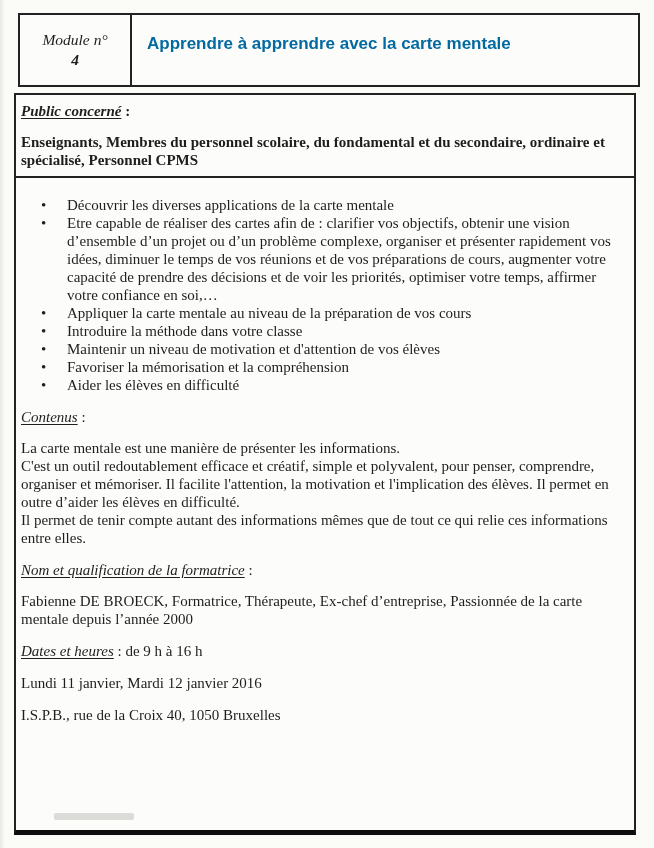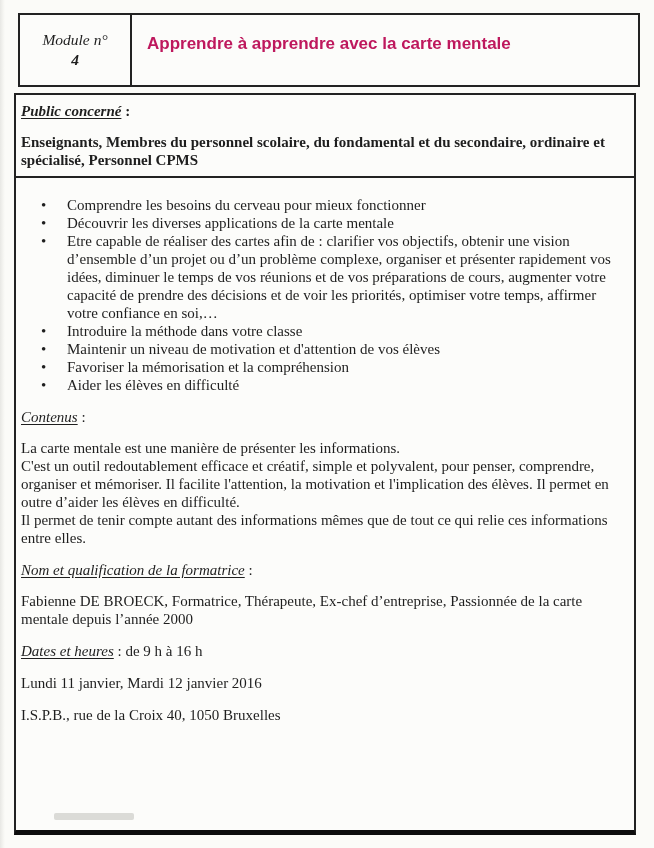--- a/index.html
+++ b/index.html
@@ -30,21 +30,21 @@
   }
   .module-cell {
     width:110px; border-right:2px solid #222;
     display:flex; flex-direction:column; align-items:center; justify-content:center;
     font-style:italic; font-size:15.5px; line-height:20px;
   }
   .module-number { font-weight:bold; }
   .title-cell {
     flex:1; padding:19px 6px 0 15px;
     font-family:"Liberation Sans","DejaVu Sans",sans-serif;
-    font-weight:bold; font-size:17px; line-height:20px; color:#be185d;
+    font-weight:bold; font-size:17px; line-height:20px; color:#0369a1;
   }
 
   
   .content-box {
     position:absolute; left:14px; top:93px; width:618px; height:735px;
     border:2px solid #222; border-bottom:5px solid #0d0d0d;
     background:#fcfcfa; box-sizing:content-box; overflow:hidden;
   }
   .section-public {
     padding:7px 8px 7px 5px;
@@ -98,23 +98,23 @@
       <div class="doc-text">
         <span class="shead shead-bold">Public concerné</span><span class="b"> :</span>
       </div>
       <div class="doc-text b gap-after-head">Enseignants, Membres du personnel scolaire, du fondamental et du secondaire, ordinaire et spécialisé, Personnel CPMS</div>
     </div>
 
     <div class="section-main">
 
 
       <ul class="bullets">
-        <li>Comprendre les besoins du cerveau pour mieux fonctionner</li>
         <li>Découvrir les diverses applications de la carte mentale</li>
         <li>Etre capable de réaliser des cartes afin de : clarifier vos objectifs, obtenir une vision d’ensemble d’un projet ou d’un problème complexe, organiser et présenter rapidement vos idées, diminuer le temps de vos réunions et de vos préparations de cours, augmenter votre capacité de prendre des décisions et de voir les priorités, optimiser votre temps, affirmer votre confiance en soi,…</li>
+        <li>Appliquer la carte mentale au niveau de la préparation de vos cours</li>
         <li>Introduire la méthode dans votre classe</li>
         <li>Maintenir un niveau de motivation et d'attention de vos élèves</li>
         <li>Favoriser la mémorisation et la compréhension</li>
         <li>Aider les élèves en difficulté</li>
       </ul>
 
       <div class="doc-text gap-section">
         <span class="shead">Contenus</span><span> :</span>
       </div>
 

